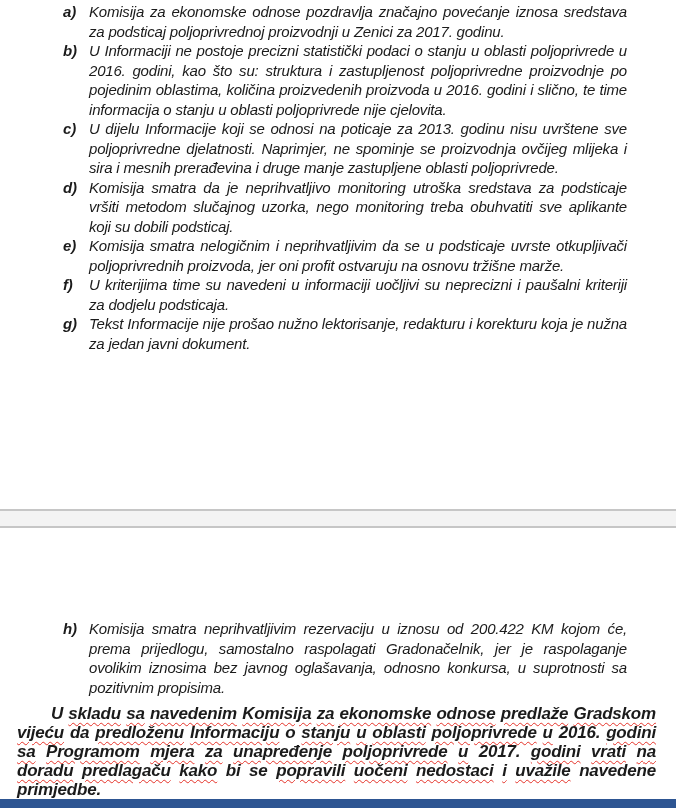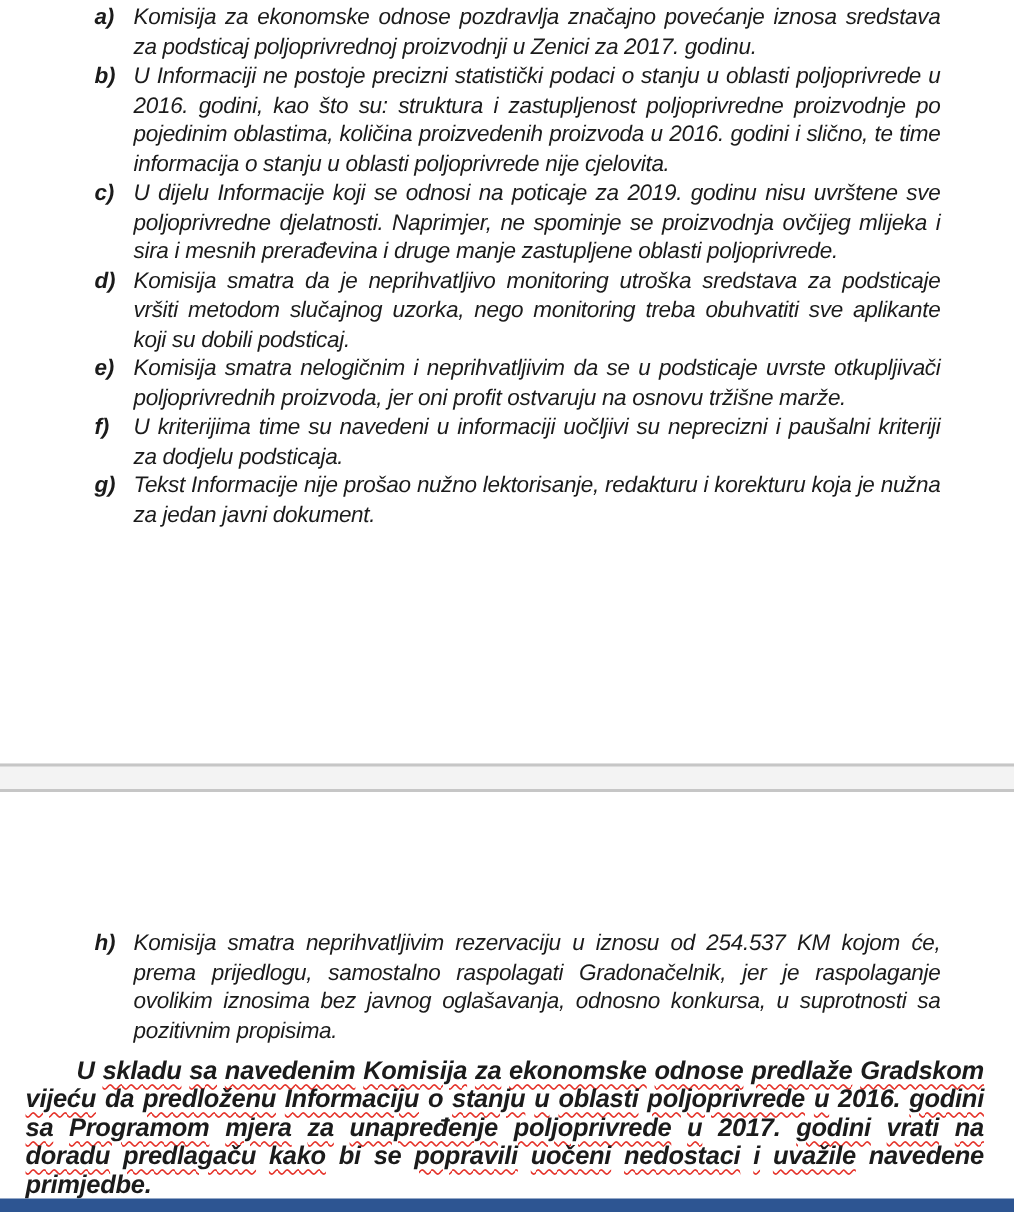--- a/index.html
+++ b/index.html
@@ -83,21 +83,21 @@
     <div class="li">
       <span class="lbl">a)</span>
       <div class="txt">Komisija za ekonomske odnose pozdravlja značajno povećanje iznosa sredstava za podsticaj poljoprivrednoj proizvodnji u Zenici za 2017. godinu.</div>
     </div>
     <div class="li">
       <span class="lbl">b)</span>
       <div class="txt">U Informaciji ne postoje precizni statistički podaci o stanju u oblasti poljoprivrede u 2016. godini, kao što su: struktura i zastupljenost poljoprivredne proizvodnje po pojedinim oblastima, količina proizvedenih proizvoda u 2016. godini i slično, te time informacija o stanju u oblasti poljoprivrede nije cjelovita.</div>
     </div>
     <div class="li">
       <span class="lbl">c)</span>
-      <div class="txt">U dijelu Informacije koji se odnosi na poticaje za 2019. godinu nisu uvrštene sve poljoprivredne djelatnosti. Naprimjer, ne spominje se proizvodnja ovčijeg mlijeka i sira i mesnih prerađevina i druge manje zastupljene oblasti poljoprivrede.</div>
+      <div class="txt">U dijelu Informacije koji se odnosi na poticaje za 2013. godinu nisu uvrštene sve poljoprivredne djelatnosti. Naprimjer, ne spominje se proizvodnja ovčijeg mlijeka i sira i mesnih prerađevina i druge manje zastupljene oblasti poljoprivrede.</div>
     </div>
     <div class="li">
       <span class="lbl">d)</span>
       <div class="txt">Komisija smatra da je neprihvatljivo monitoring utroška sredstava za podsticaje vršiti metodom slučajnog uzorka, nego monitoring treba obuhvatiti sve aplikante koji su dobili podsticaj.</div>
     </div>
     <div class="li">
       <span class="lbl">e)</span>
       <div class="txt">Komisija smatra nelogičnim i neprihvatljivim da se u podsticaje uvrste otkupljivači poljoprivrednih proizvoda, jer oni profit ostvaruju na osnovu tržišne marže.</div>
     </div>
     <div class="li">
@@ -108,21 +108,21 @@
       <span class="lbl">g)</span>
       <div class="txt">Tekst Informacije nije prošao nužno lektorisanje, redakturu i korekturu koja je nužna za jedan javni dokument.</div>
     </div>
   </div>
 
   <div class="pagebreak" style="background: rgb(243, 243, 243); border-top-color: rgb(198, 198, 198); border-bottom-color: rgb(198, 198, 198);"></div>
 
   <div class="list page2">
     <div class="li">
       <span class="lbl">h)</span>
-      <div class="txt">Komisija smatra neprihvatljivim rezervaciju u iznosu od 254.537 KM kojom će, prema prijedlogu, samostalno raspolagati Gradonačelnik, jer je raspolaganje ovolikim iznosima bez javnog oglašavanja, odnosno konkursa, u suprotnosti sa pozitivnim propisima.</div>
+      <div class="txt">Komisija smatra neprihvatljivim rezervaciju u iznosu od 200.422 KM kojom će, prema prijedlogu, samostalno raspolagati Gradonačelnik, jer je raspolaganje ovolikim iznosima bez javnog oglašavanja, odnosno konkursa, u suprotnosti sa pozitivnim propisima.</div>
     </div>
   </div>
 
   <p class="closing"><span class="w">U</span> <span class="w sp">skladu</span> <span class="w sp">sa</span> <span class="w sp">navedenim</span> <span class="w sp">Komisija</span> <span class="w sp">za</span> <span class="w sp">ekonomske</span> <span class="w sp">odnose</span> <span class="w sp">predlaže</span> <span class="w sp">Gradskom</span> <span class="w sp">vijeću</span> <span class="w">da</span> <span class="w sp">predloženu</span> <span class="w sp">Informaciju</span> <span class="w">o</span> <span class="w sp">stanju</span> <span class="w sp">u</span> <span class="w sp">oblasti</span> <span class="w sp">poljoprivrede</span> <span class="w sp">u</span> <span class="w">2016.</span> <span class="w sp">godini</span> <span class="w sp">sa</span> <span class="w sp">Programom</span> <span class="w sp">mjera</span> <span class="w sp">za</span> <span class="w sp">unapređenje</span> <span class="w sp">poljoprivrede</span> <span class="w sp">u</span> <span class="w">2017.</span> <span class="w sp">godini</span> <span class="w sp">vrati</span> <span class="w sp">na</span> <span class="w sp">doradu</span> <span class="w sp">predlagaču</span> <span class="w sp">kako</span> <span class="w">bi</span> <span class="w">se</span> <span class="w sp">popravili</span> <span class="w sp">uočeni</span> <span class="w sp">nedostaci</span> <span class="w sp">i</span> <span class="w sp">uvažile</span> <span class="w">navedene</span> <span class="w">primjedbe.</span></p>
 
   <div class="bottombar" style="background: rgb(45, 85, 146);"></div>
 
 </div>
 
 </body></html>

